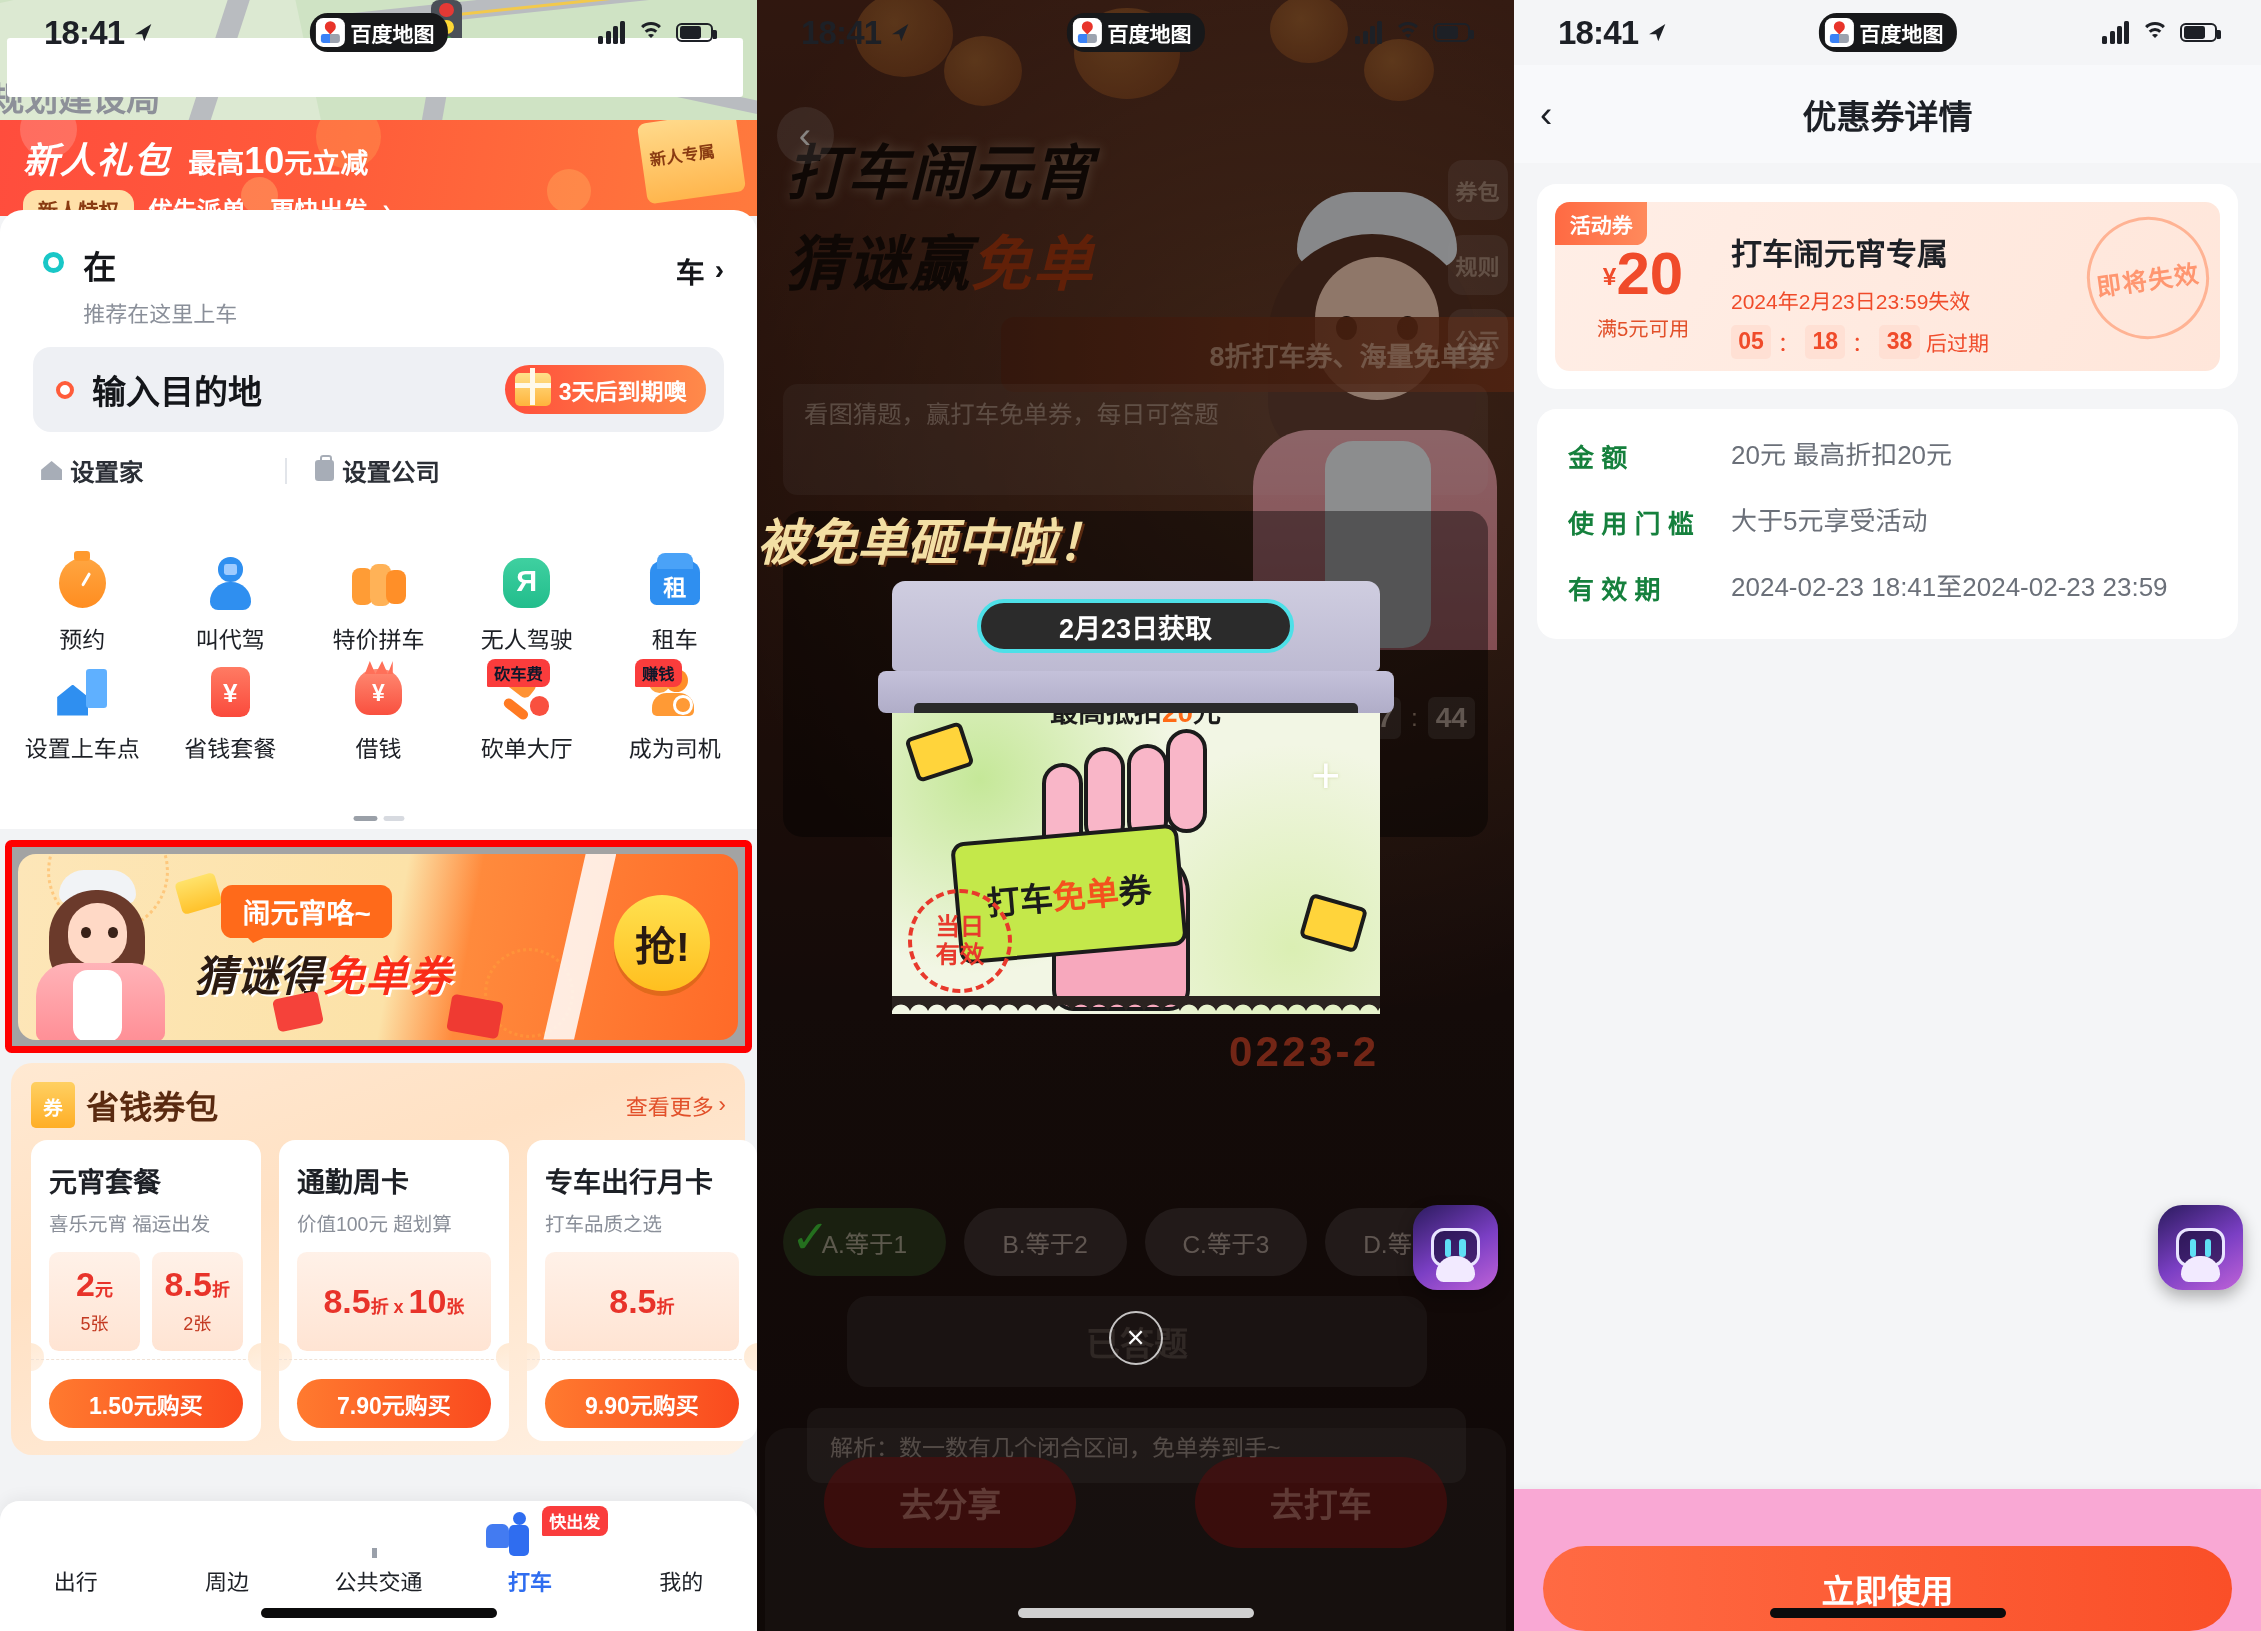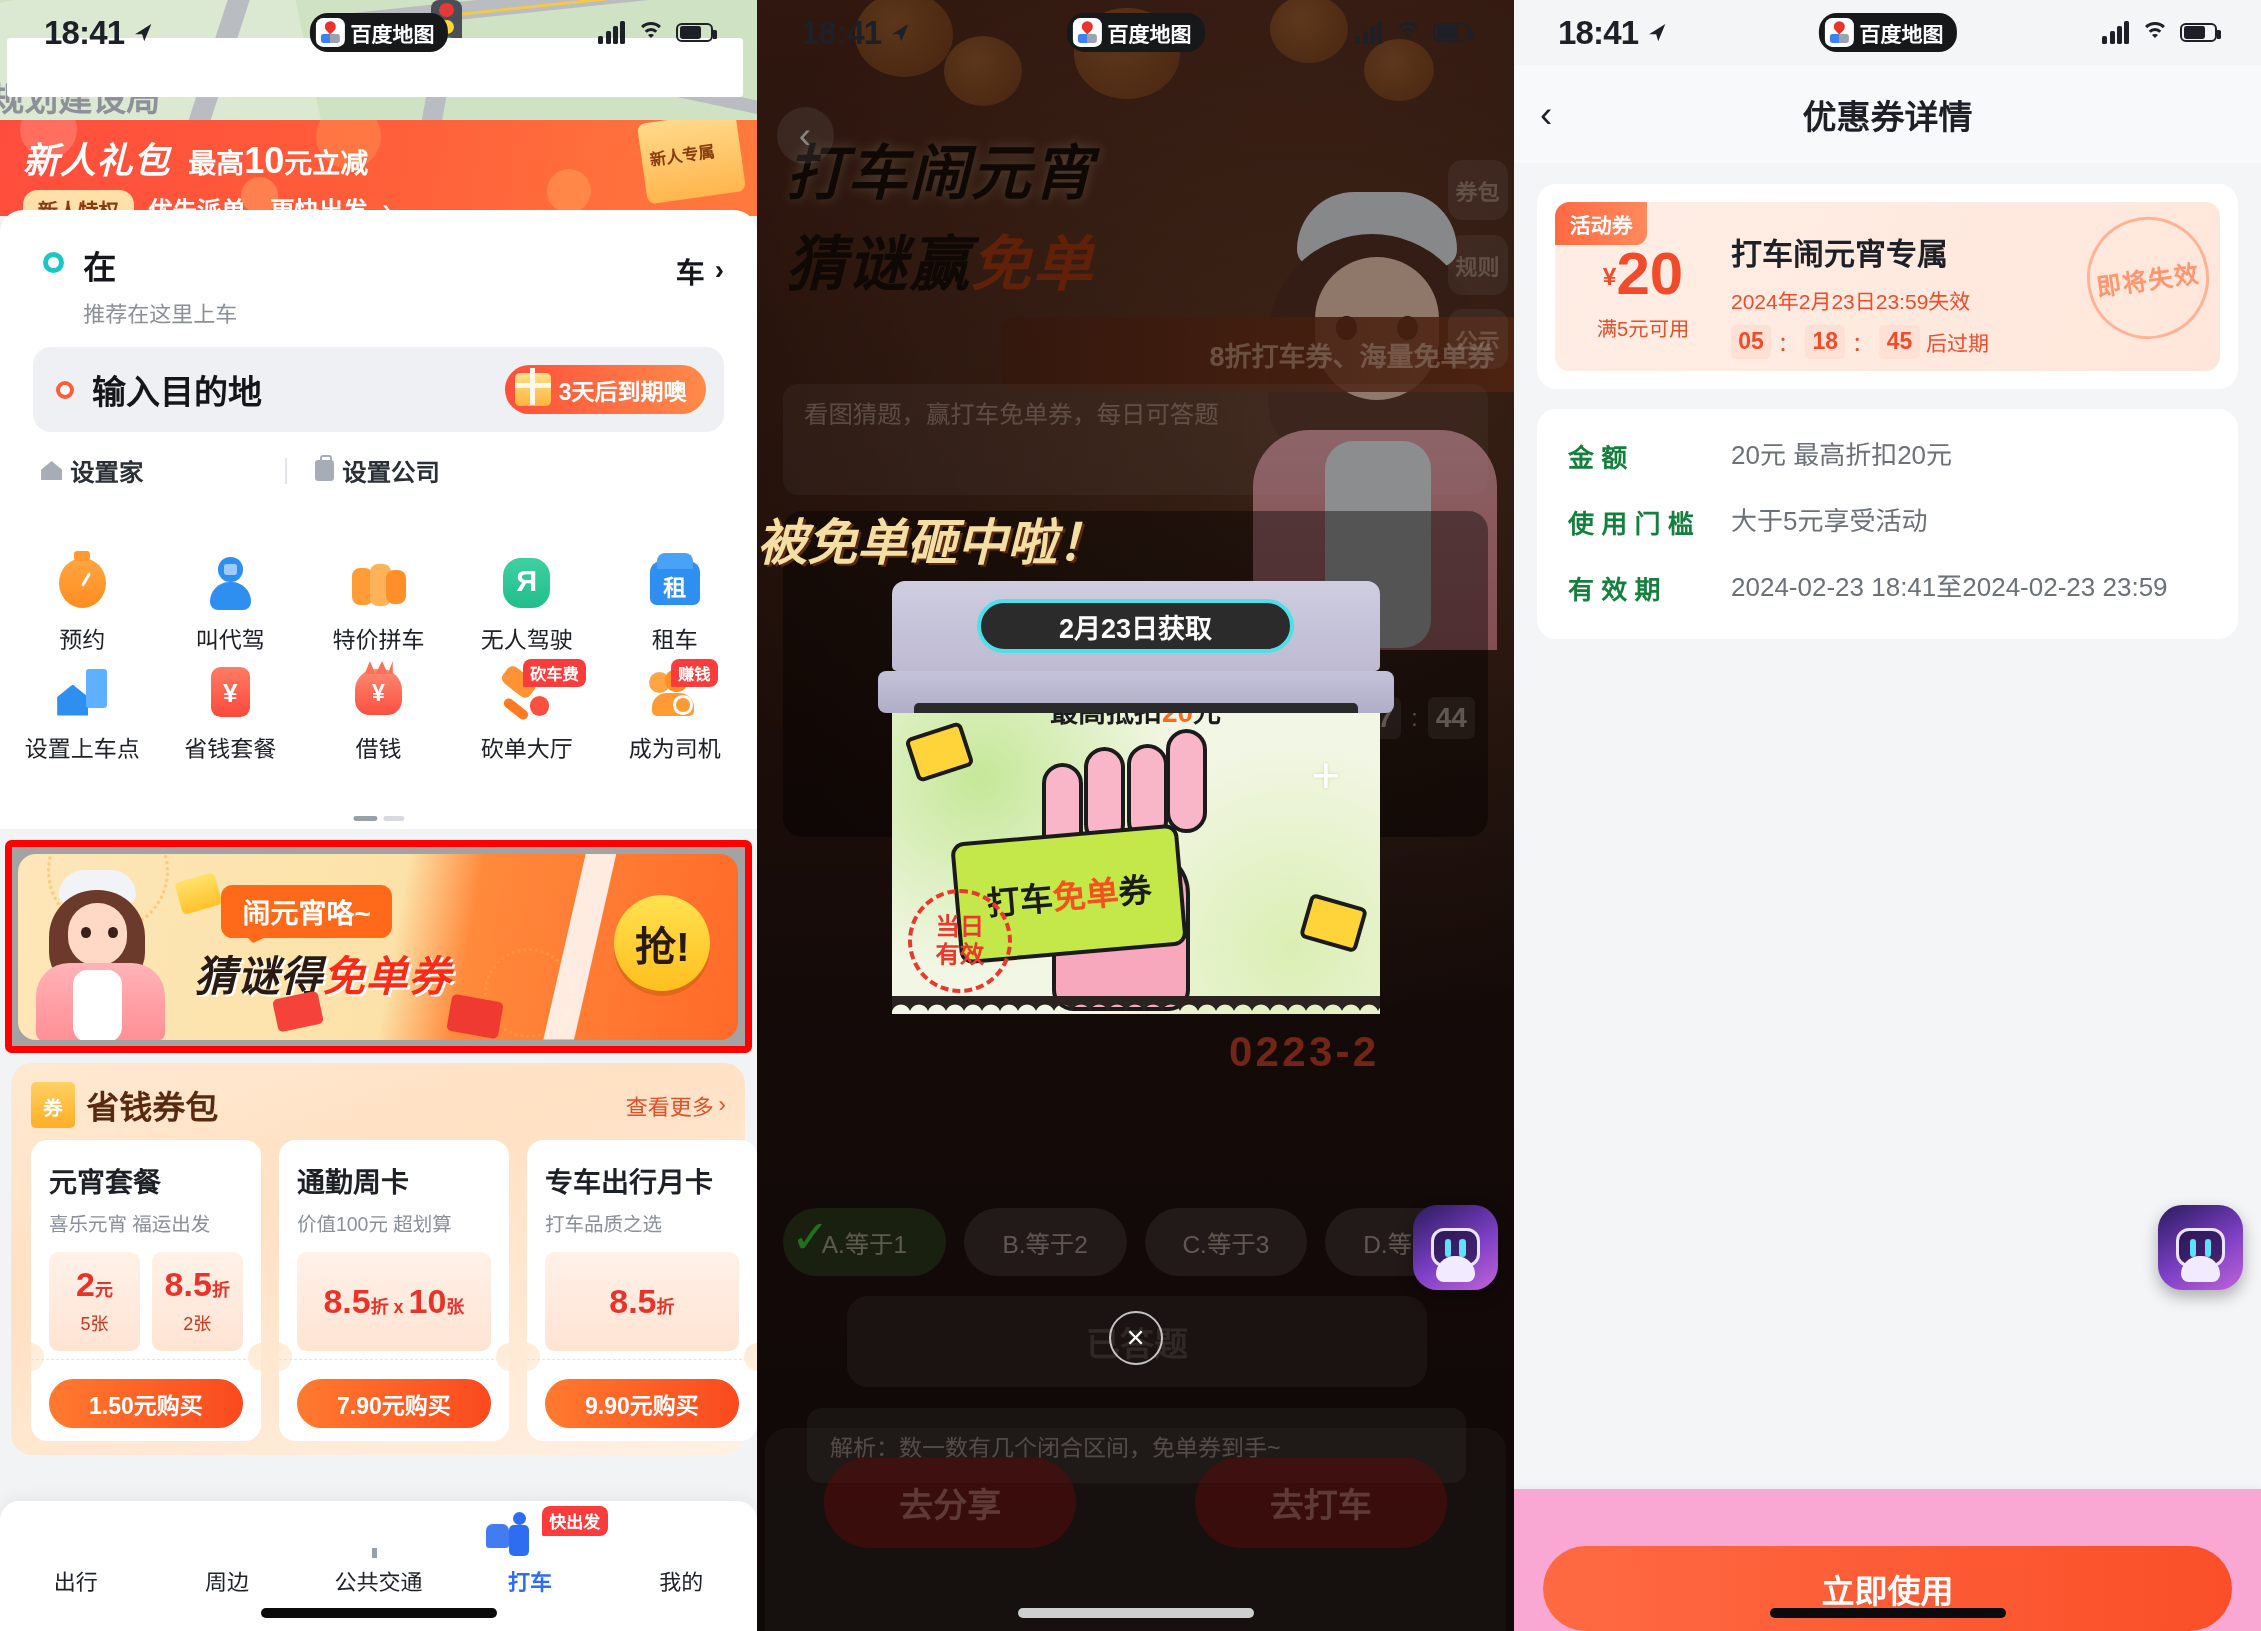--- a/index.html
+++ b/index.html
@@ -156,22 +156,22 @@
   
   .icon-card{
     position:absolute; left:0; top:540px; width:757px; height:289px;
     background:#fff; z-index:24; padding: 14.7px 8.1px 0 8.1px;
   }
   .icon-grid{display:grid;grid-template-columns:repeat(5,1fr);row-gap:8.1px;}
   .icon-cell{display:flex;flex-direction:column;align-items:center;gap:9.8px;position:relative;}
   .ic-glyph{width:57px;height:57px;position:relative;display:flex;align-items:center;justify-content:center;}
   .ic-label{font-size:23px;color:#1d2026;font-weight:500;white-space:nowrap;}
   .ic-badge{
-    position:absolute; top:-4.9px; left:34px; background:#fa3c3c;color:#ffffff;
-    font-size:16.3px;font-weight:700;border-radius:8.1px 8.1px 8.1px 1.6px;padding:2.4px 7.3px;white-space:nowrap; z-index:3;margin-left:36px;
+    position:absolute; top:-4.9px; left:34px; background:#fa3c3c;color:#0f172a;
+    font-size:16.3px;font-weight:700;border-radius:8.1px 8.1px 8.1px 1.6px;padding:2.4px 7.3px;white-space:nowrap; z-index:3;
   }
   
   .g-clock{width:47px;height:50px;background:linear-gradient(180deg,#ffa641,#ff8d20);border-radius:50%;position:relative;}
   .g-clock::before{content:"";position:absolute;left:15.5px;top:-7.3px;width:16.3px;height:9.8px;background:#ff9a2e;border-radius:3.3px;}
   .g-clock::after{content:"";position:absolute;left:22px;top:13px;width:3.3px;height:14.7px;background:#fff;border-radius:1.6px;transform:rotate(30deg);transform-origin:bottom;}
   .g-person{width:47px;height:52px;position:relative;}
   .g-person i{position:absolute;background:#2f8ff0;}
   .g-person i.h{width:24.4px;height:24.4px;border-radius:50%;left:11.4px;top:0;}
   .g-person i.b{width:41px;height:28px;left:3.3px;top:24.4px;border-radius:19.5px 19.5px 8.1px 8.1px;}
   .g-person i.f{width:13px;height:11.4px;background:#9ecbff;left:17px;top:6.5px;border-radius:2.4px;}
@@ -1040,21 +1040,21 @@
           <div class="p3-cond">满5元可用</div>
         </div>
         <div class="p3-info">
           <div class="p3-cname">打车闹元宵专属</div>
           <div class="p3-cexp">2024年2月23日23:59失效</div>
           <div class="p3-cdown">
             <b>05</b>
             <span>：</span>
             <b>18</b>
             <span>：</span>
-            <b>45</b>
+            <b>38</b>
             <span>后过期</span>
           </div>
         </div>
         <div class="p3-seal">
             <span>即将失效</span>
           </div>
       </div>
     </div>
 
     <div class="p3-detail">

